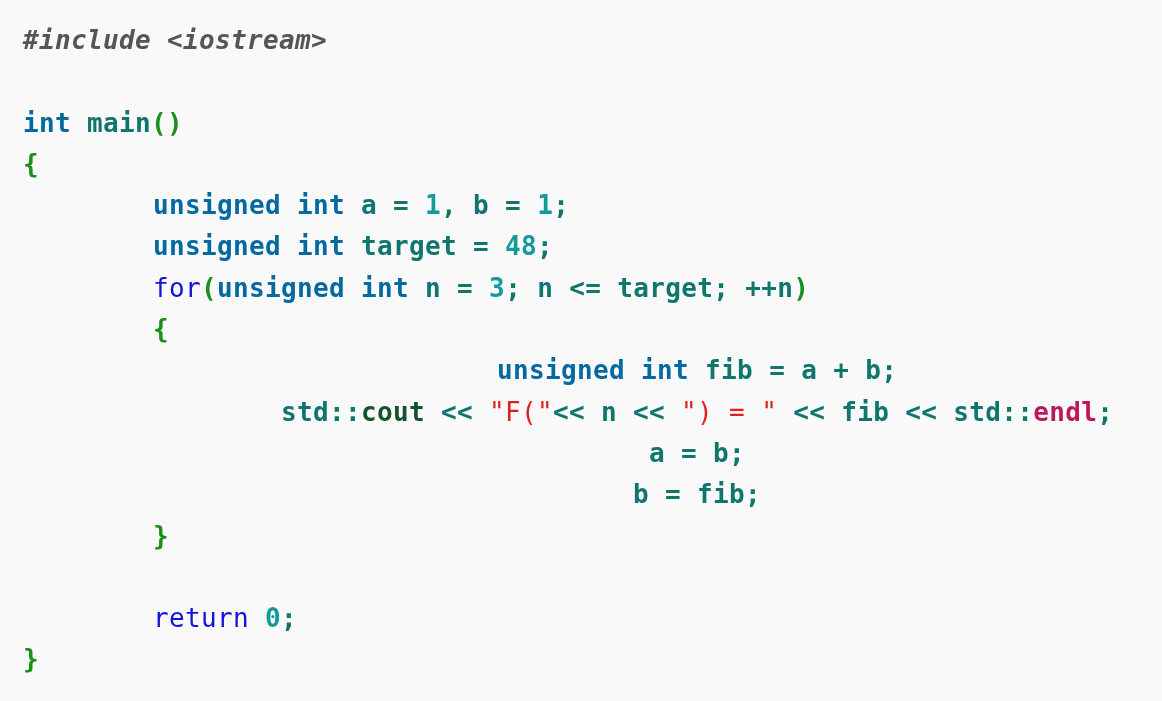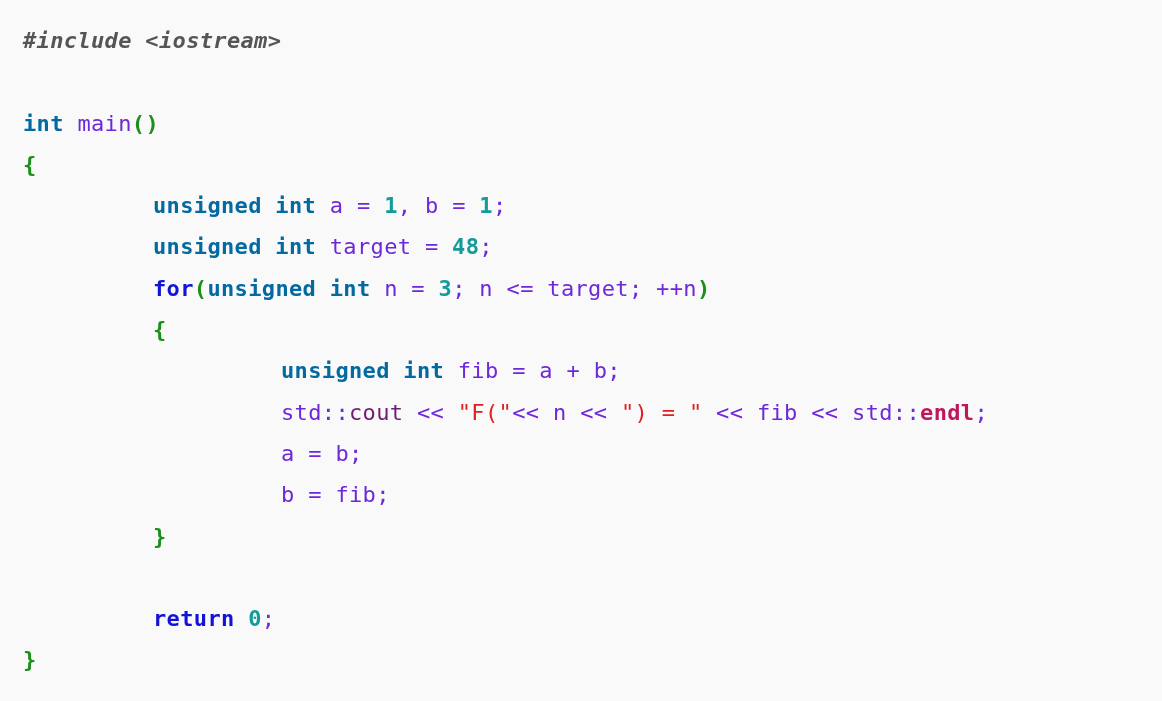--- a/index.html
+++ b/index.html
@@ -6,35 +6,35 @@
     body {
       width: 1162px; height: 701px;
       background: #f9f9f9;
       overflow: hidden;
     }
     .code {
       position: absolute;
       left: 23px; top: 20px;
       margin: 0;
       font-family: "DejaVu Sans Mono", "Liberation Mono", monospace;
-      font-size: 22px;
+      font-size: 26px;
       line-height: 41.3px;
       color: #111111;
       white-space: pre;
       letter-spacing: 0.35px;
     }
     .line { height: 41.3px; display: block; }
     .ind1 { padding-left: 130px; }
-    .ind2 { padding-left: 258px; }
+    .ind2 { padding-left: 258px; text-align: center; }
     .pre { color: #555555; font-style: italic; font-weight: bold; }
     .kw { color: #0369a1; font-weight: bold; }
-    .ctl { color: #1212d8; font-weight: bold; }
+    .ctl { color: #1212d8; font-weight: normal; }
     .num { color: #139a9a; font-weight: bold; }
     .br { color: #1a8f1a; font-weight: bold; }
     .str { color: #e02020; }
-    .obj { color: #701a75; font-weight: normal; }
+    .obj { color: #14532d; font-weight: bold; }
     .man { color: #be185d; font-weight: bold; }
-    .id { color: #6d28d9; }
+    .id { color: #0f766e; font-weight: bold; }
   </style>
 </head>
 <body>
 
 <pre class="code" id="code-block"><span class="line"><span class="pre">#include &lt;iostream&gt;</span></span><span class="line"> </span><span class="line"><span class="kw">int</span><span class="id"> main</span><span class="br">()</span></span><span class="line"><span class="br">{</span></span><span class="line ind1"><span class="kw">unsigned int</span><span class="id"> a = </span><span class="num">1</span><span class="id">, b = </span><span class="num">1</span><span class="id">;</span></span><span class="line ind1"><span class="kw">unsigned int</span><span class="id"> target = </span><span class="num">48</span><span class="id">;</span></span><span class="line ind1"><span class="ctl">for</span><span class="br">(</span><span class="kw">unsigned int</span><span class="id"> n = </span><span class="num">3</span><span class="id">; n &lt;= target; ++n</span><span class="br">)</span></span><span class="line ind1"><span class="br">{</span></span><span class="line ind2"><span class="kw">unsigned int</span><span class="id"> fib = a + b;</span></span><span class="line ind2"><span class="id">std::</span><span class="obj">cout</span><span class="id"> &lt;&lt; </span><span class="str">"F("</span><span class="id">&lt;&lt; n &lt;&lt; </span><span class="str">") = "</span><span class="id"> &lt;&lt; fib &lt;&lt; std::</span><span class="man">endl</span><span class="id">;</span></span><span class="line ind2"><span class="id">a = b;</span></span><span class="line ind2"><span class="id">b = fib;</span></span><span class="line ind1"><span class="br">}</span></span><span class="line"> </span><span class="line ind1"><span class="ctl">return</span><span class="id"> </span><span class="num">0</span><span class="id">;</span></span><span class="line"><span class="br">}</span></span></pre>
 
 </body></html>

